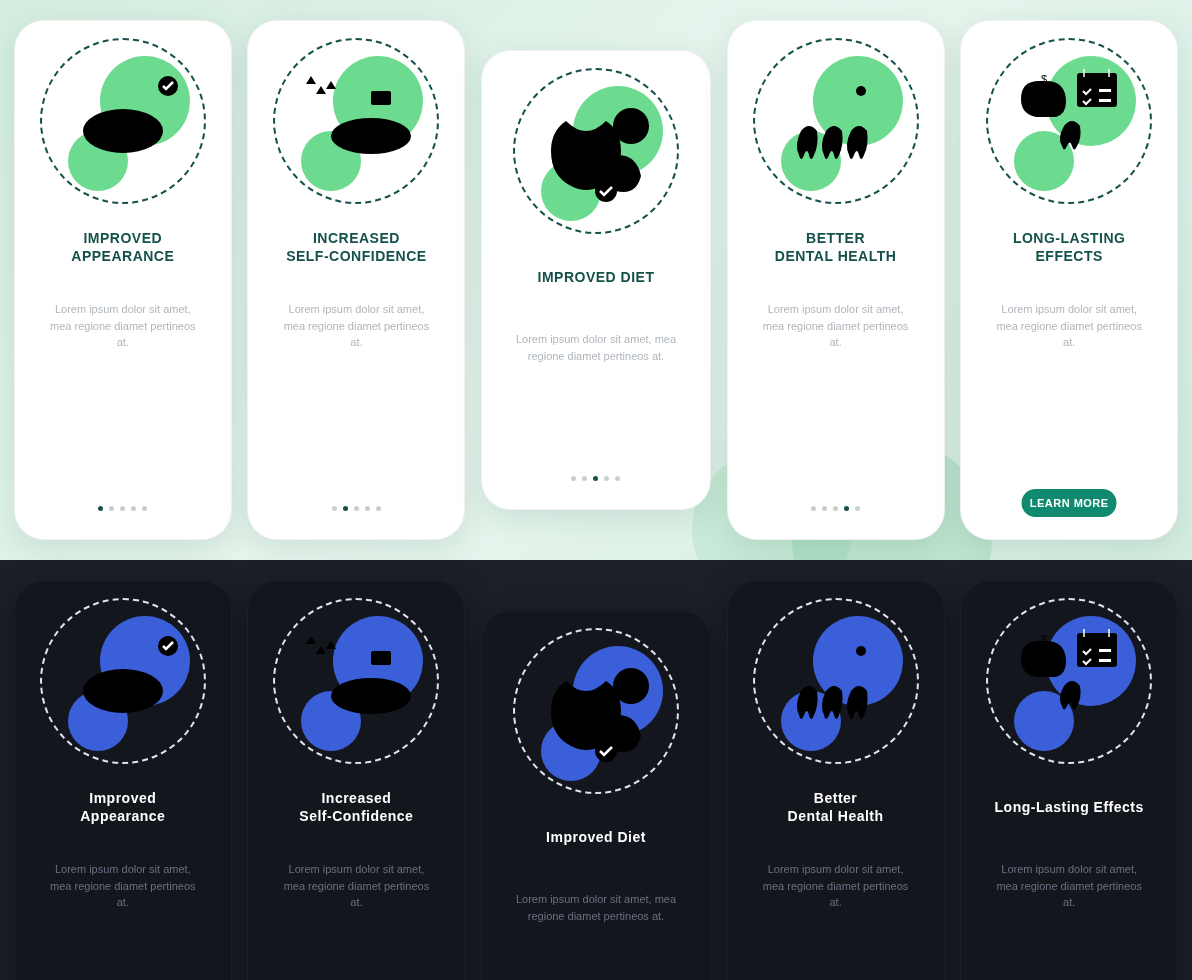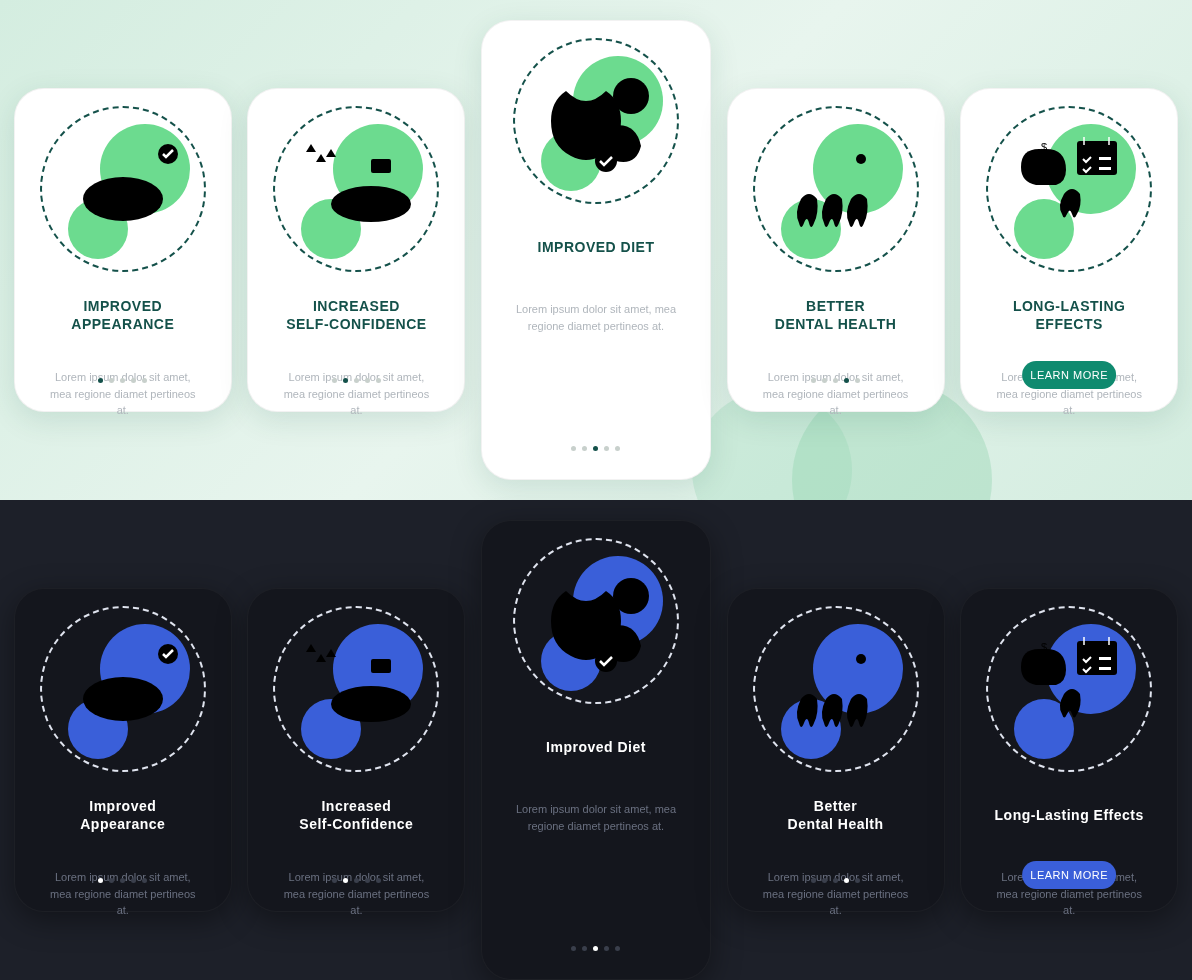--- a/index.html
+++ b/index.html
@@ -2,21 +2,21 @@
 <html><head>
 <meta charset="utf-8">
 <style>
   * { box-sizing: border-box; margin: 0; padding: 0; }
   body { font-family: -apple-system, BlinkMacSystemFont, 'Segoe UI', sans-serif; width: 1192px; }
   .row { display: flex; justify-content: space-around; align-items: center; padding: 20px 10px; gap: 8px; }
   .row-light { background: linear-gradient(135deg, #d4ede0 0%, #e8f5ee 50%, #d4ede0 100%); position: relative; overflow: hidden; }
   .row-light::before { content:''; position:absolute; width:200px; height:200px; border-radius:50%; background:rgba(137,210,170,0.35); bottom:-80px; right:200px; }
   .row-light::after { content:''; position:absolute; width:160px; height:160px; border-radius:50%; background:rgba(137,210,170,0.25); bottom:-50px; right:340px; }
   .row-dark { background: #1d2029; }
-  .phone { width: 218px; height: 324px; border-radius: 30px; padding: 10px; position: relative; z-index:1; }
+  .phone { width: 218px; height: 520px; border-radius: 30px; padding: 10px; position: relative; z-index:1; }
   .row-light .phone { background: #fff; box-shadow: 0 8px 30px rgba(0,80,60,0.12); }
   .row-light .phone.featured { width: 230px; height: 460px; }
   .row-dark .phone { background: #14161d; box-shadow: 0 8px 30px rgba(0,0,0,0.4); }
   .row-dark .phone.featured { width: 230px; height: 460px; }
   .row-light .phone { border: 1px solid rgba(0,0,0,0.05); }
   .row-dark .phone { border: 1px solid rgba(255,255,255,0.04); }
   .illus-wrap { height: 180px; display:flex; align-items:center; justify-content:center; position:relative; }
   .illus-circle { width: 150px; height:150px; border-radius:50%; position:relative; display:flex; align-items:center; justify-content:center; }
   .illus-circle .dashed { position:absolute; inset:-8px; border-radius:50%; border:2px dashed; }
   .row-light .illus-circle .dashed { border-color:#14514a; }
@@ -32,21 +32,21 @@
   .row-dark .title { color:#fff; font-weight:700; }
   .desc { text-align:center; font-size:11px; line-height:1.5; margin-top:36px; padding:0 20px; }
   .row-light .desc { color:#b0b6bc; }
   .row-dark .desc { color:#6a7080; }
   .dots { display:flex; justify-content:center; gap:6px; position:absolute; bottom:28px; left:0; right:0; }
   .dot { width:5px; height:5px; border-radius:50%; }
   .row-light .dot { background:#c8d0cc; }
   .row-light .dot.active { background:#14514a; }
   .row-dark .dot { background:#3a3f4c; }
   .row-dark .dot.active { background:#fff; }
-  .cta { position:absolute; bottom:22px; left:50%; transform:translateX(-50%); padding:8px 8px; border-radius:18px; font-size:11px; font-weight:400; letter-spacing:0.5px; color:#fff; cursor:pointer; border:none; }
+  .cta { position:absolute; bottom:22px; left:50%; transform:translateX(-50%); padding:8px 8px; border-radius:18px; font-size:11px; font-weight:700; letter-spacing:0.5px; color:#fff; cursor:pointer; border:none; }
   .row-light .cta { background:#0f8a6f; }
   .row-dark .cta { background:#3a5fd9; }
   svg { overflow:visible; }
 </style>
 </head>
 <body>
 
 <svg width="0" height="0" style="position:absolute">
   <defs>
     <g id="ico-appearance">

